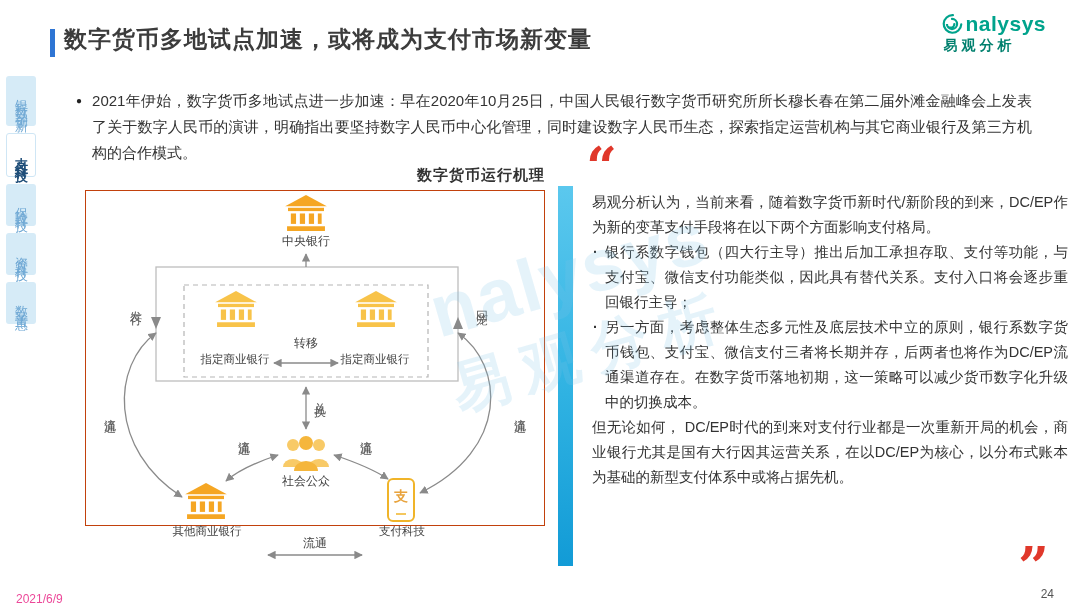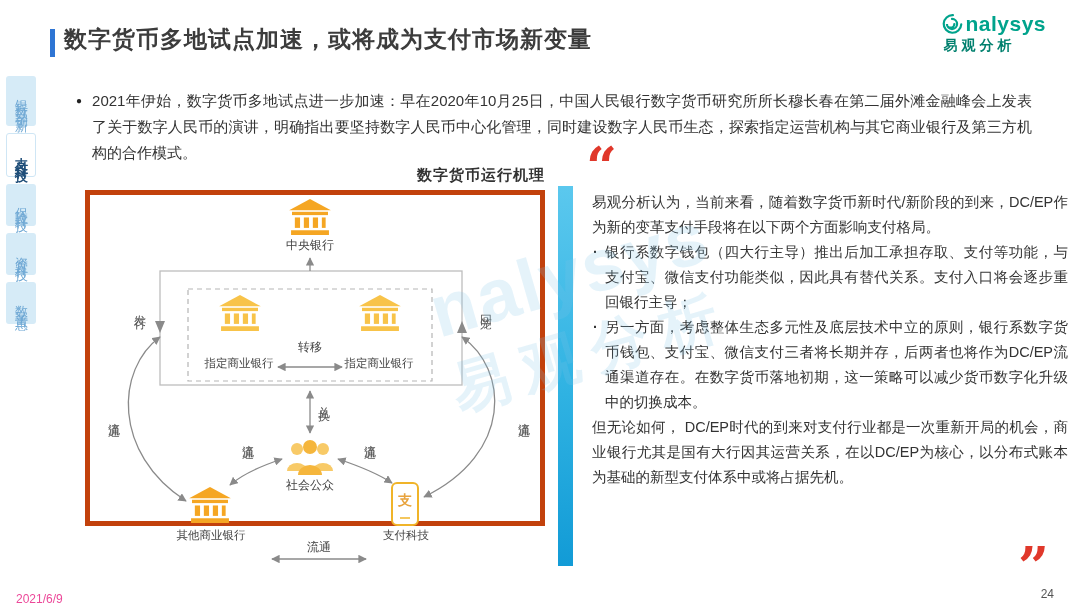--- a/index.html
+++ b/index.html
@@ -26,21 +26,21 @@
   .logo-text { font-size:21px; font-weight:bold; color:#00A38C; letter-spacing:0.5px; }
   .logo-cn { font-size:14px; font-weight:bold; color:#00806E; letter-spacing:4px; margin-top:2px; margin-left:3px; }
 
   
   .intro { position:absolute; left:76px; top:88px; width:956px; display:flex; gap:10px; }
   .intro .dot { font-size:10px; color:#222; line-height:26px; }
   .intro p { font-size:15px; line-height:26px; color:#333; text-align:justify; }
 
   
   .diagram-title { position:absolute; left:85px; top:166px; width:460px; text-align:right; font-size:15px; font-weight:bold; color:#333; letter-spacing:1px; }
-  .diagram-box { position:absolute; left:85px; top:190px; width:460px; height:336px; border:5px solid #c2410c; background:#fff;padding-left:36px; }
+  .diagram-box { position:absolute; left:85px; top:190px; width:460px; height:336px; border:1px solid #c2410c; background:#fff;padding-left:36px; }
   .diagram-svg { position:absolute; left:0; top:0; width:458px; height:378px; }
   .dlabel { position:absolute; font-size:12px; color:#444; text-align:center; line-height:1.1; }
   .dlabel.sm { font-size:11.5px; }
   .vlabel { position:absolute; writing-mode:vertical-rl; text-orientation:upright; font-size:12px; color:#555; letter-spacing:3px; line-height:1; }
   .pay-glyph { position:absolute; left:302px; top:297px; width:26px; text-align:center; font-size:14px; font-weight:bold; color:#E8A33D; }
 
   
   .cyan-bar { position:absolute; left:558px; top:186px; width:15px; height:380px;
     background:linear-gradient(180deg,#5BC8EE 0%, #2FB2E2 55%, #129BD6 100%); }
   .quote { font-family:"DejaVu Serif","Liberation Serif",serif; font-weight:bold; color:#E0382B; font-size:54px; line-height:1; position:absolute; }

